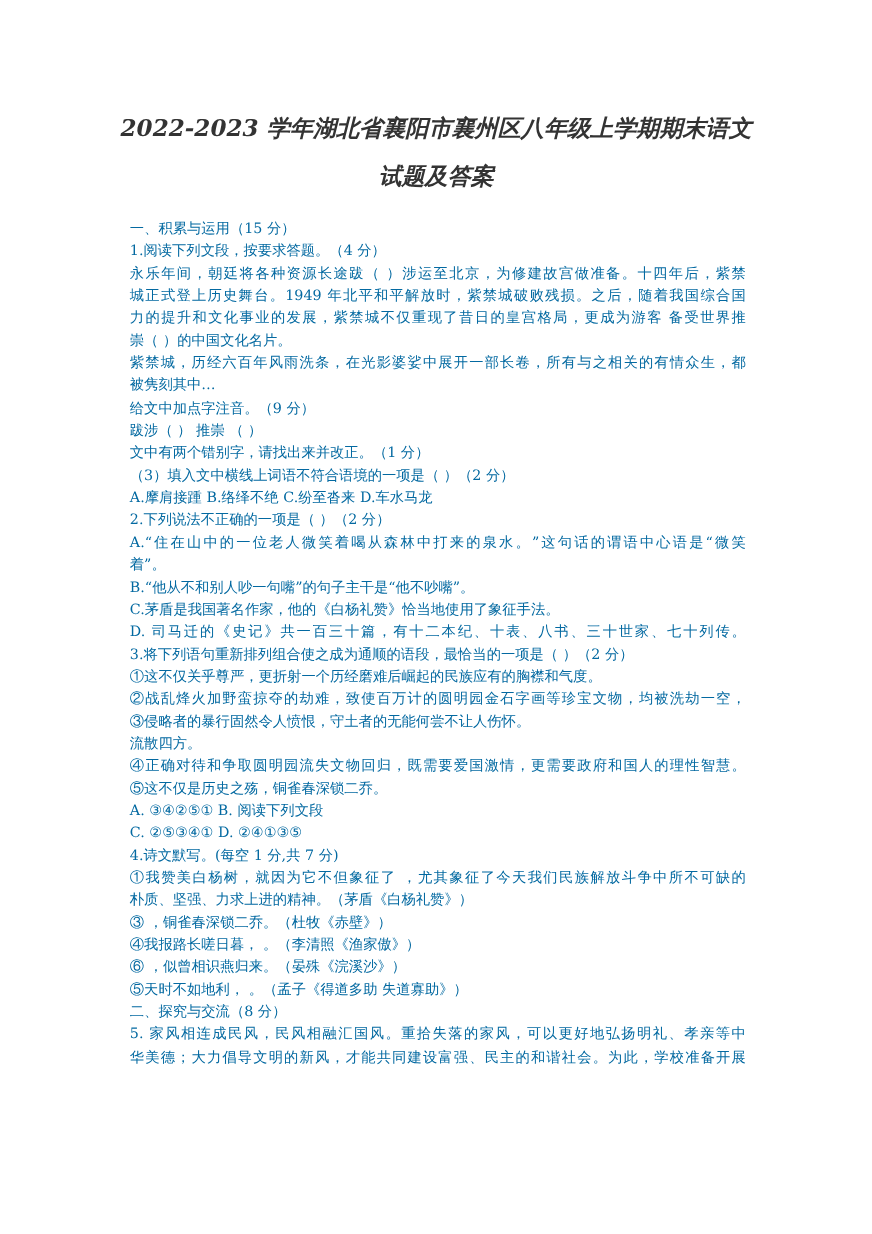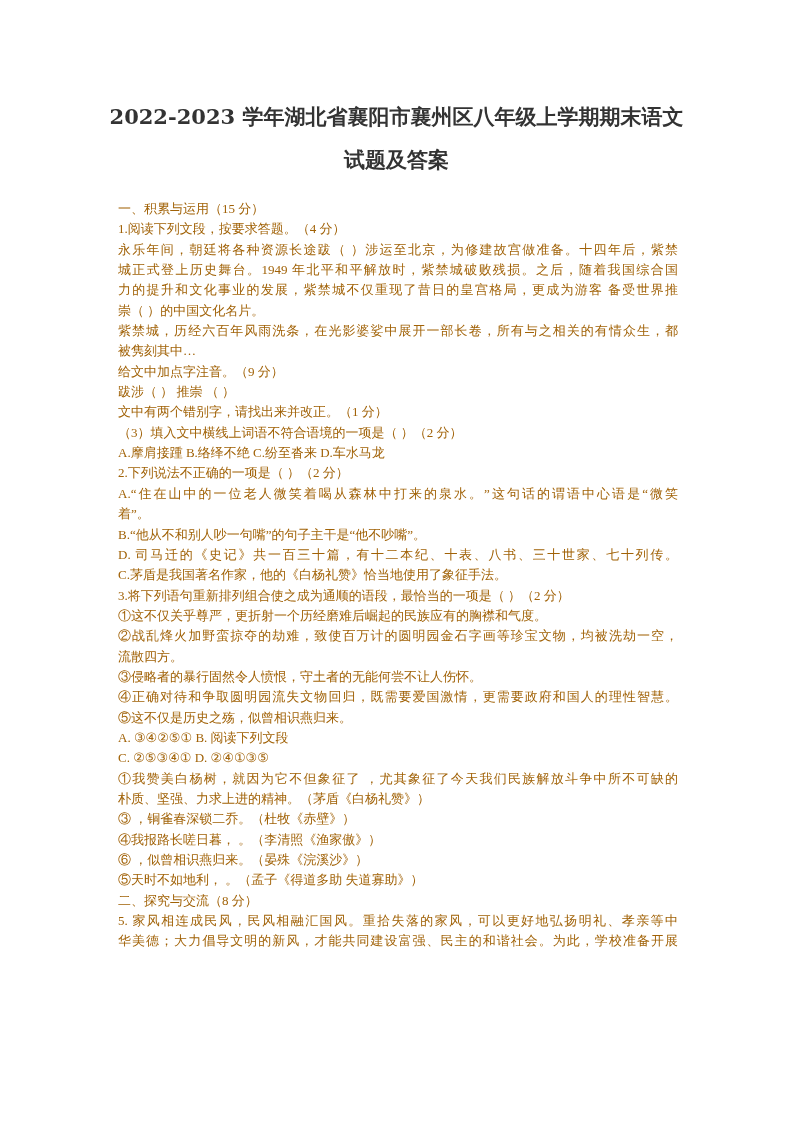--- a/index.html
+++ b/index.html
@@ -3,26 +3,27 @@
 <meta charset="utf-8">
 <style>
   html, body { margin: 0; padding: 0; background: #ffffff; }
   body { width: 793px; height: 1122px; position: relative; overflow: hidden;
          font-family: "DejaVu Serif", "Liberation Serif", serif; color: #2a2a2a; }
   .title {
     position: absolute; left: 0; width: 793px; text-align: center;
     font-weight: bold; font-size: 21px; color: #333;
     font-family: "DejaVu Serif", "Liberation Serif", serif;
     letter-spacing: 0px;
+    font-style: italic;
   }
   .title.l1 { top: 103px; }
   .title.l2 { top: 146px; }
   .body {
     position: absolute; left: 118px; top: 199px; width: 560px;
-    font-size: 13px; line-height: 20.35px; color: #a16207; font-family: Liberation Serif, serif;
+    font-size: 13px; line-height: 20.35px; color: #0369a1;
   }
   .line { white-space: nowrap; overflow: visible; height: 20.35px; }
   .just { text-align: justify; text-align-last: justify; white-space: normal; }
 </style>
 </head>
 <body>
 
 <div class="title l1">2022-2023 学年湖北省襄阳市襄州区八年级上学期期末语文</div>
 <div class="title l2">试题及答案</div>
 
@@ -37,31 +38,32 @@
     <div class="line">被隽刻其中…</div>
     <div class="line">给文中加点字注音。（9 分）</div>
     <div class="line">跋涉（ ）  推崇 （ ）</div>
     <div class="line">文中有两个错别字，请找出来并改正。（1 分）</div>
     <div class="line">（3）填入文中横线上词语不符合语境的一项是（ ）（2 分）</div>
     <div class="line">A.摩肩接踵 B.络绎不绝 C.纷至沓来 D.车水马龙</div>
     <div class="line">2.下列说法不正确的一项是（ ）（2 分）</div>
     <div class="line just">A.“住在山中的一位老人微笑着喝从森林中打来的泉水。”这句话的谓语中心语是“微笑</div>
     <div class="line">着”。</div>
     <div class="line">B.“他从不和别人吵一句嘴”的句子主干是“他不吵嘴”。</div>
+    <div class="line">C.茅盾是我国著名作家，他的《白杨礼赞》恰当地使用了象征手法。</div>
     <div class="line just">D. 司马迁的《史记》共一百三十篇，有十二本纪、十表、八书、三十世家、七十列传。</div>
-    <div class="line">C.茅盾是我国著名作家，他的《白杨礼赞》恰当地使用了象征手法。</div>
     <div class="line">3.将下列语句重新排列组合使之成为通顺的语段，最恰当的一项是（ ）（2 分）</div>
     <div class="line">①这不仅关乎尊严，更折射一个历经磨难后崛起的民族应有的胸襟和气度。</div>
     <div class="line just">②战乱烽火加野蛮掠夺的劫难，致使百万计的圆明园金石字画等珍宝文物，均被洗劫一空，</div>
+    <div class="line">③侵略者的暴行固然令人愤恨，守土者的无能何尝不让人伤怀。</div>
     <div class="line">流散四方。</div>
-    <div class="line">③侵略者的暴行固然令人愤恨，守土者的无能何尝不让人伤怀。</div>
     <div class="line just">④正确对待和争取圆明园流失文物回归，既需要爱国激情，更需要政府和国人的理性智慧。</div>
-    <div class="line">⑤这不仅是历史之殇，似曾相识燕归来。</div>
+    <div class="line">⑤这不仅是历史之殇，铜雀春深锁二乔。</div>
     <div class="line">A. ③④②⑤① B. 阅读下列文段</div>
     <div class="line">C. ②⑤③④① D. ②④①③⑤</div>
+    <div class="line">4.诗文默写。(每空 1 分,共 7 分)</div>
     <div class="line just">①我赞美白杨树，就因为它不但象征了 ，尤其象征了今天我们民族解放斗争中所不可缺的</div>
     <div class="line">朴质、坚强、力求上进的精神。（茅盾《白杨礼赞》）</div>
     <div class="line">③ ，铜雀春深锁二乔。（杜牧《赤壁》）</div>
     <div class="line">④我报路长嗟日暮，  。（李清照《渔家傲》）</div>
     <div class="line">⑥ ，似曾相识燕归来。（晏殊《浣溪沙》）</div>
     <div class="line">⑤天时不如地利，  。（孟子《得道多助 失道寡助》）</div>
     <div class="line">二、探究与交流（8 分）</div>
     <div class="line just">5. 家风相连成民风，民风相融汇国风。重拾失落的家风，可以更好地弘扬明礼、孝亲等中</div>
     <div class="line just">华美德；大力倡导文明的新风，才能共同建设富强、民主的和谐社会。为此，学校准备开展</div>
   </div>

